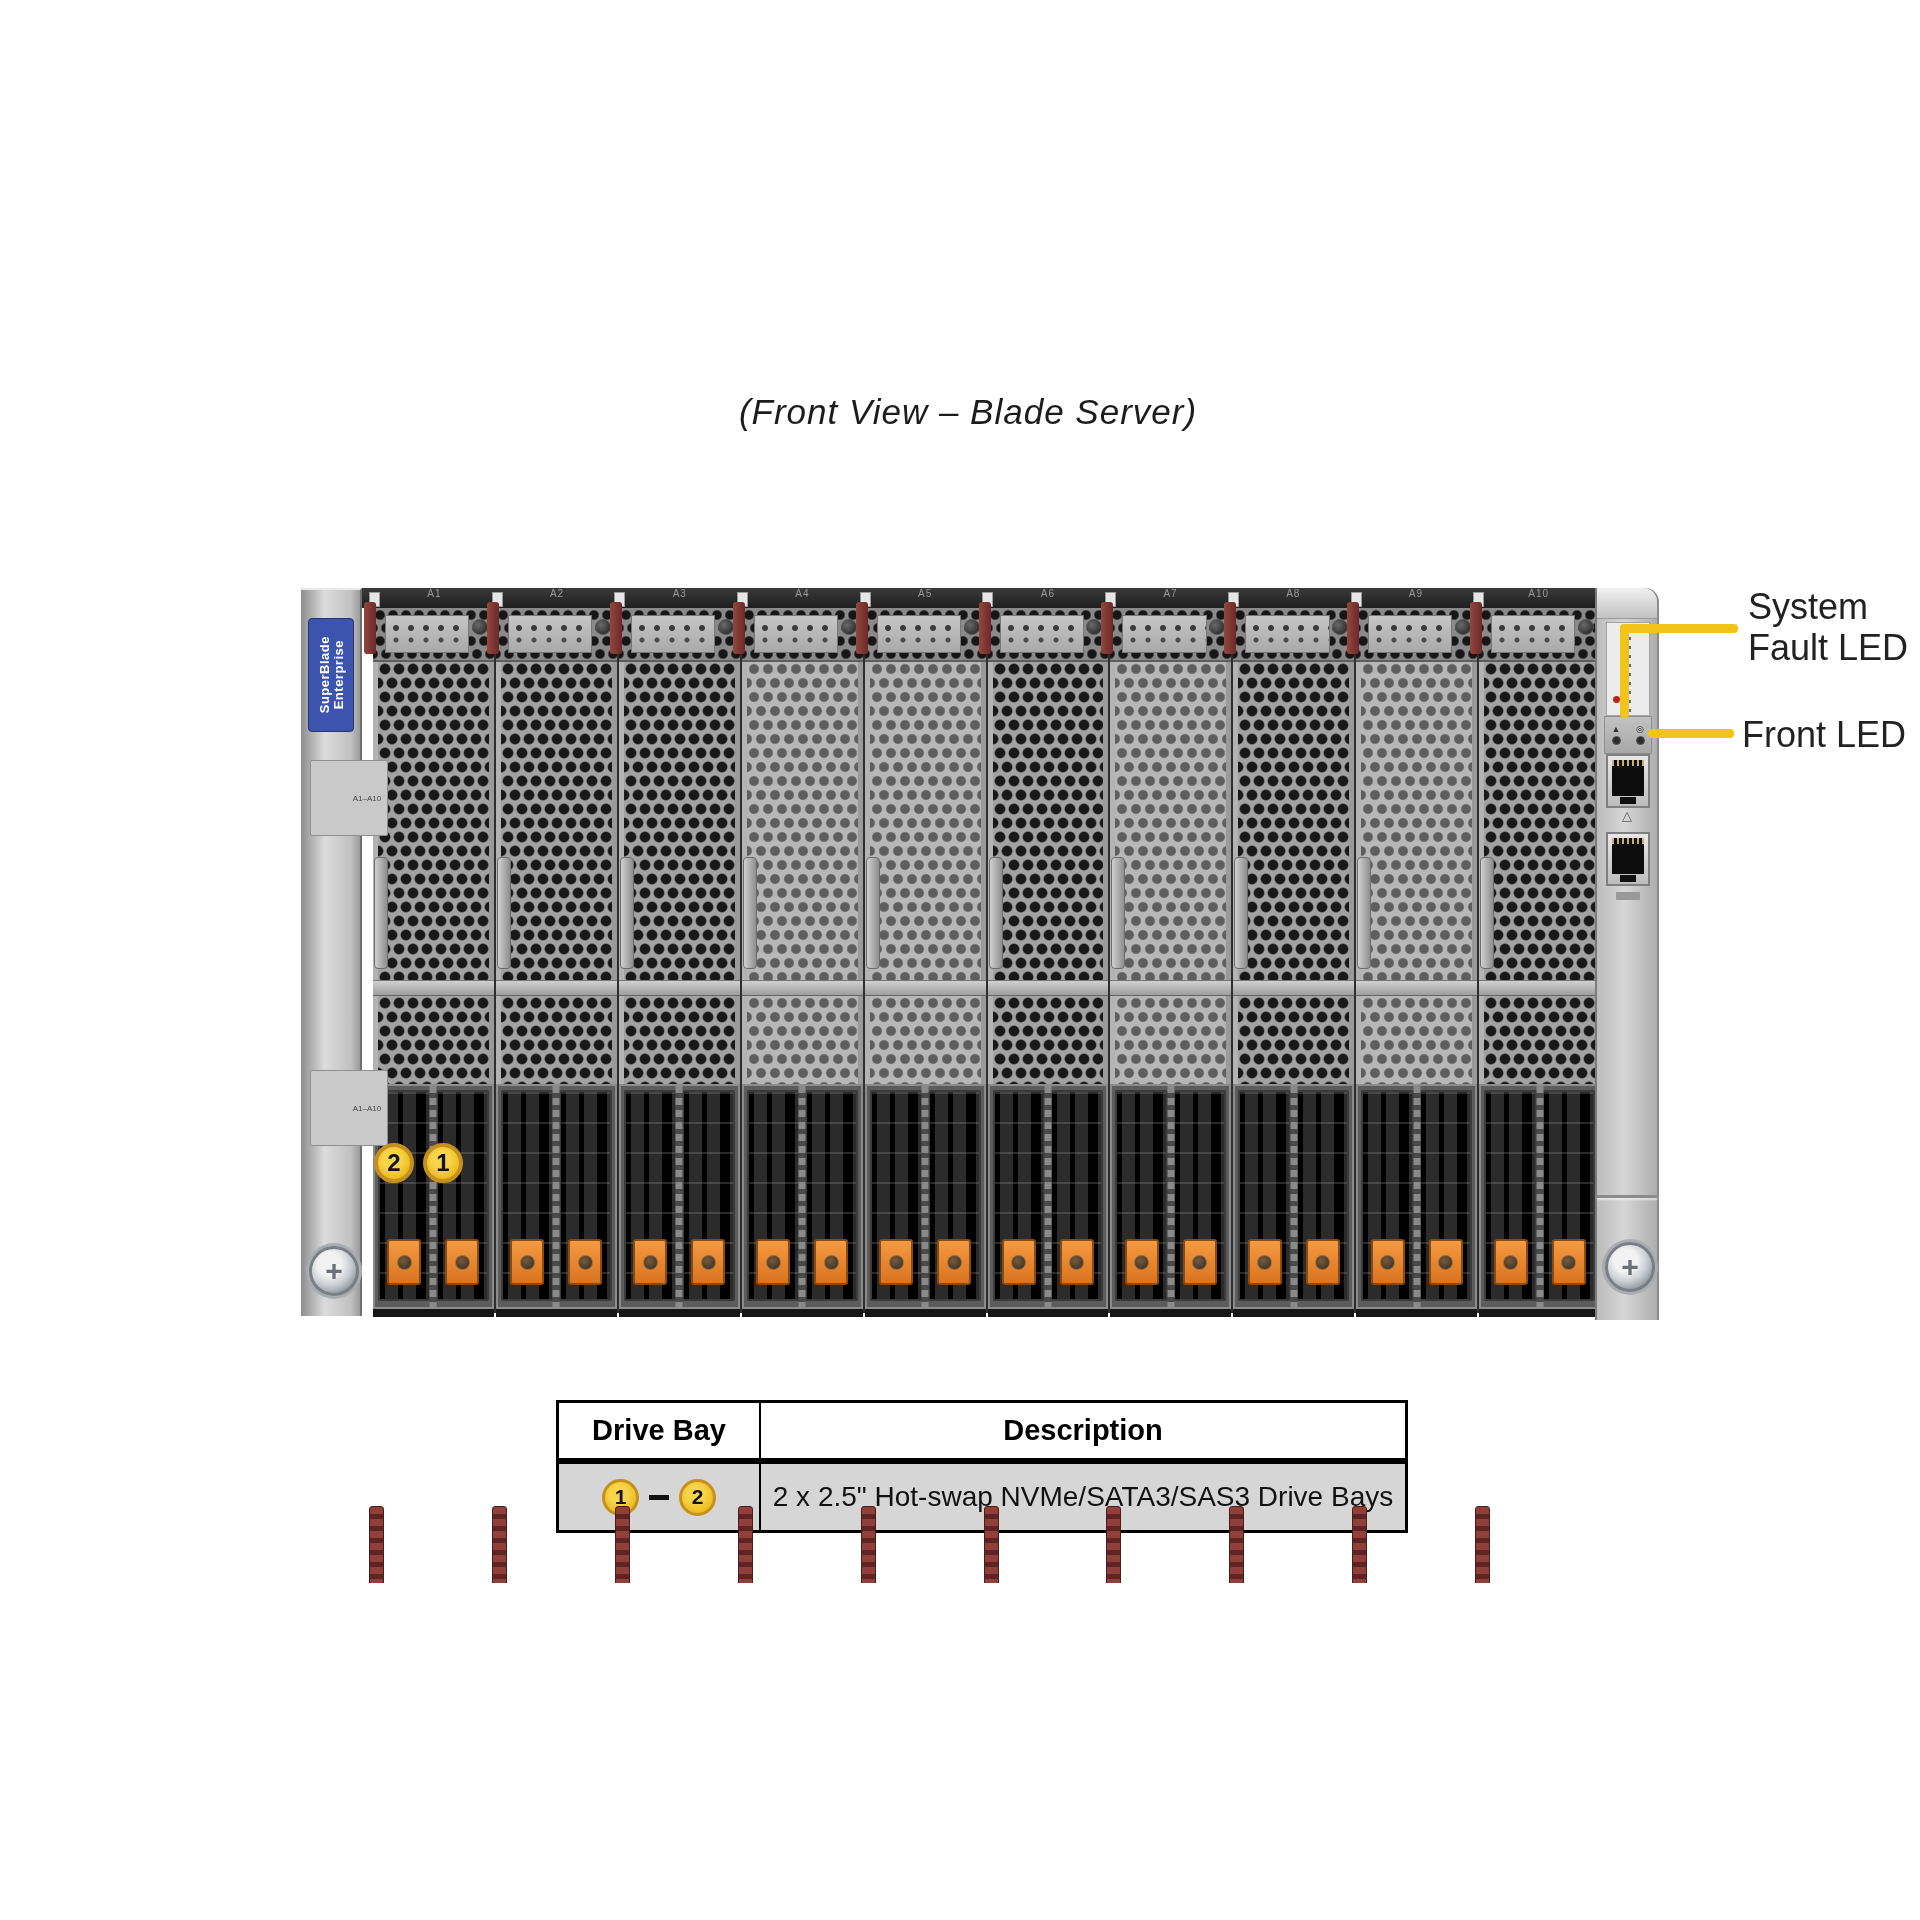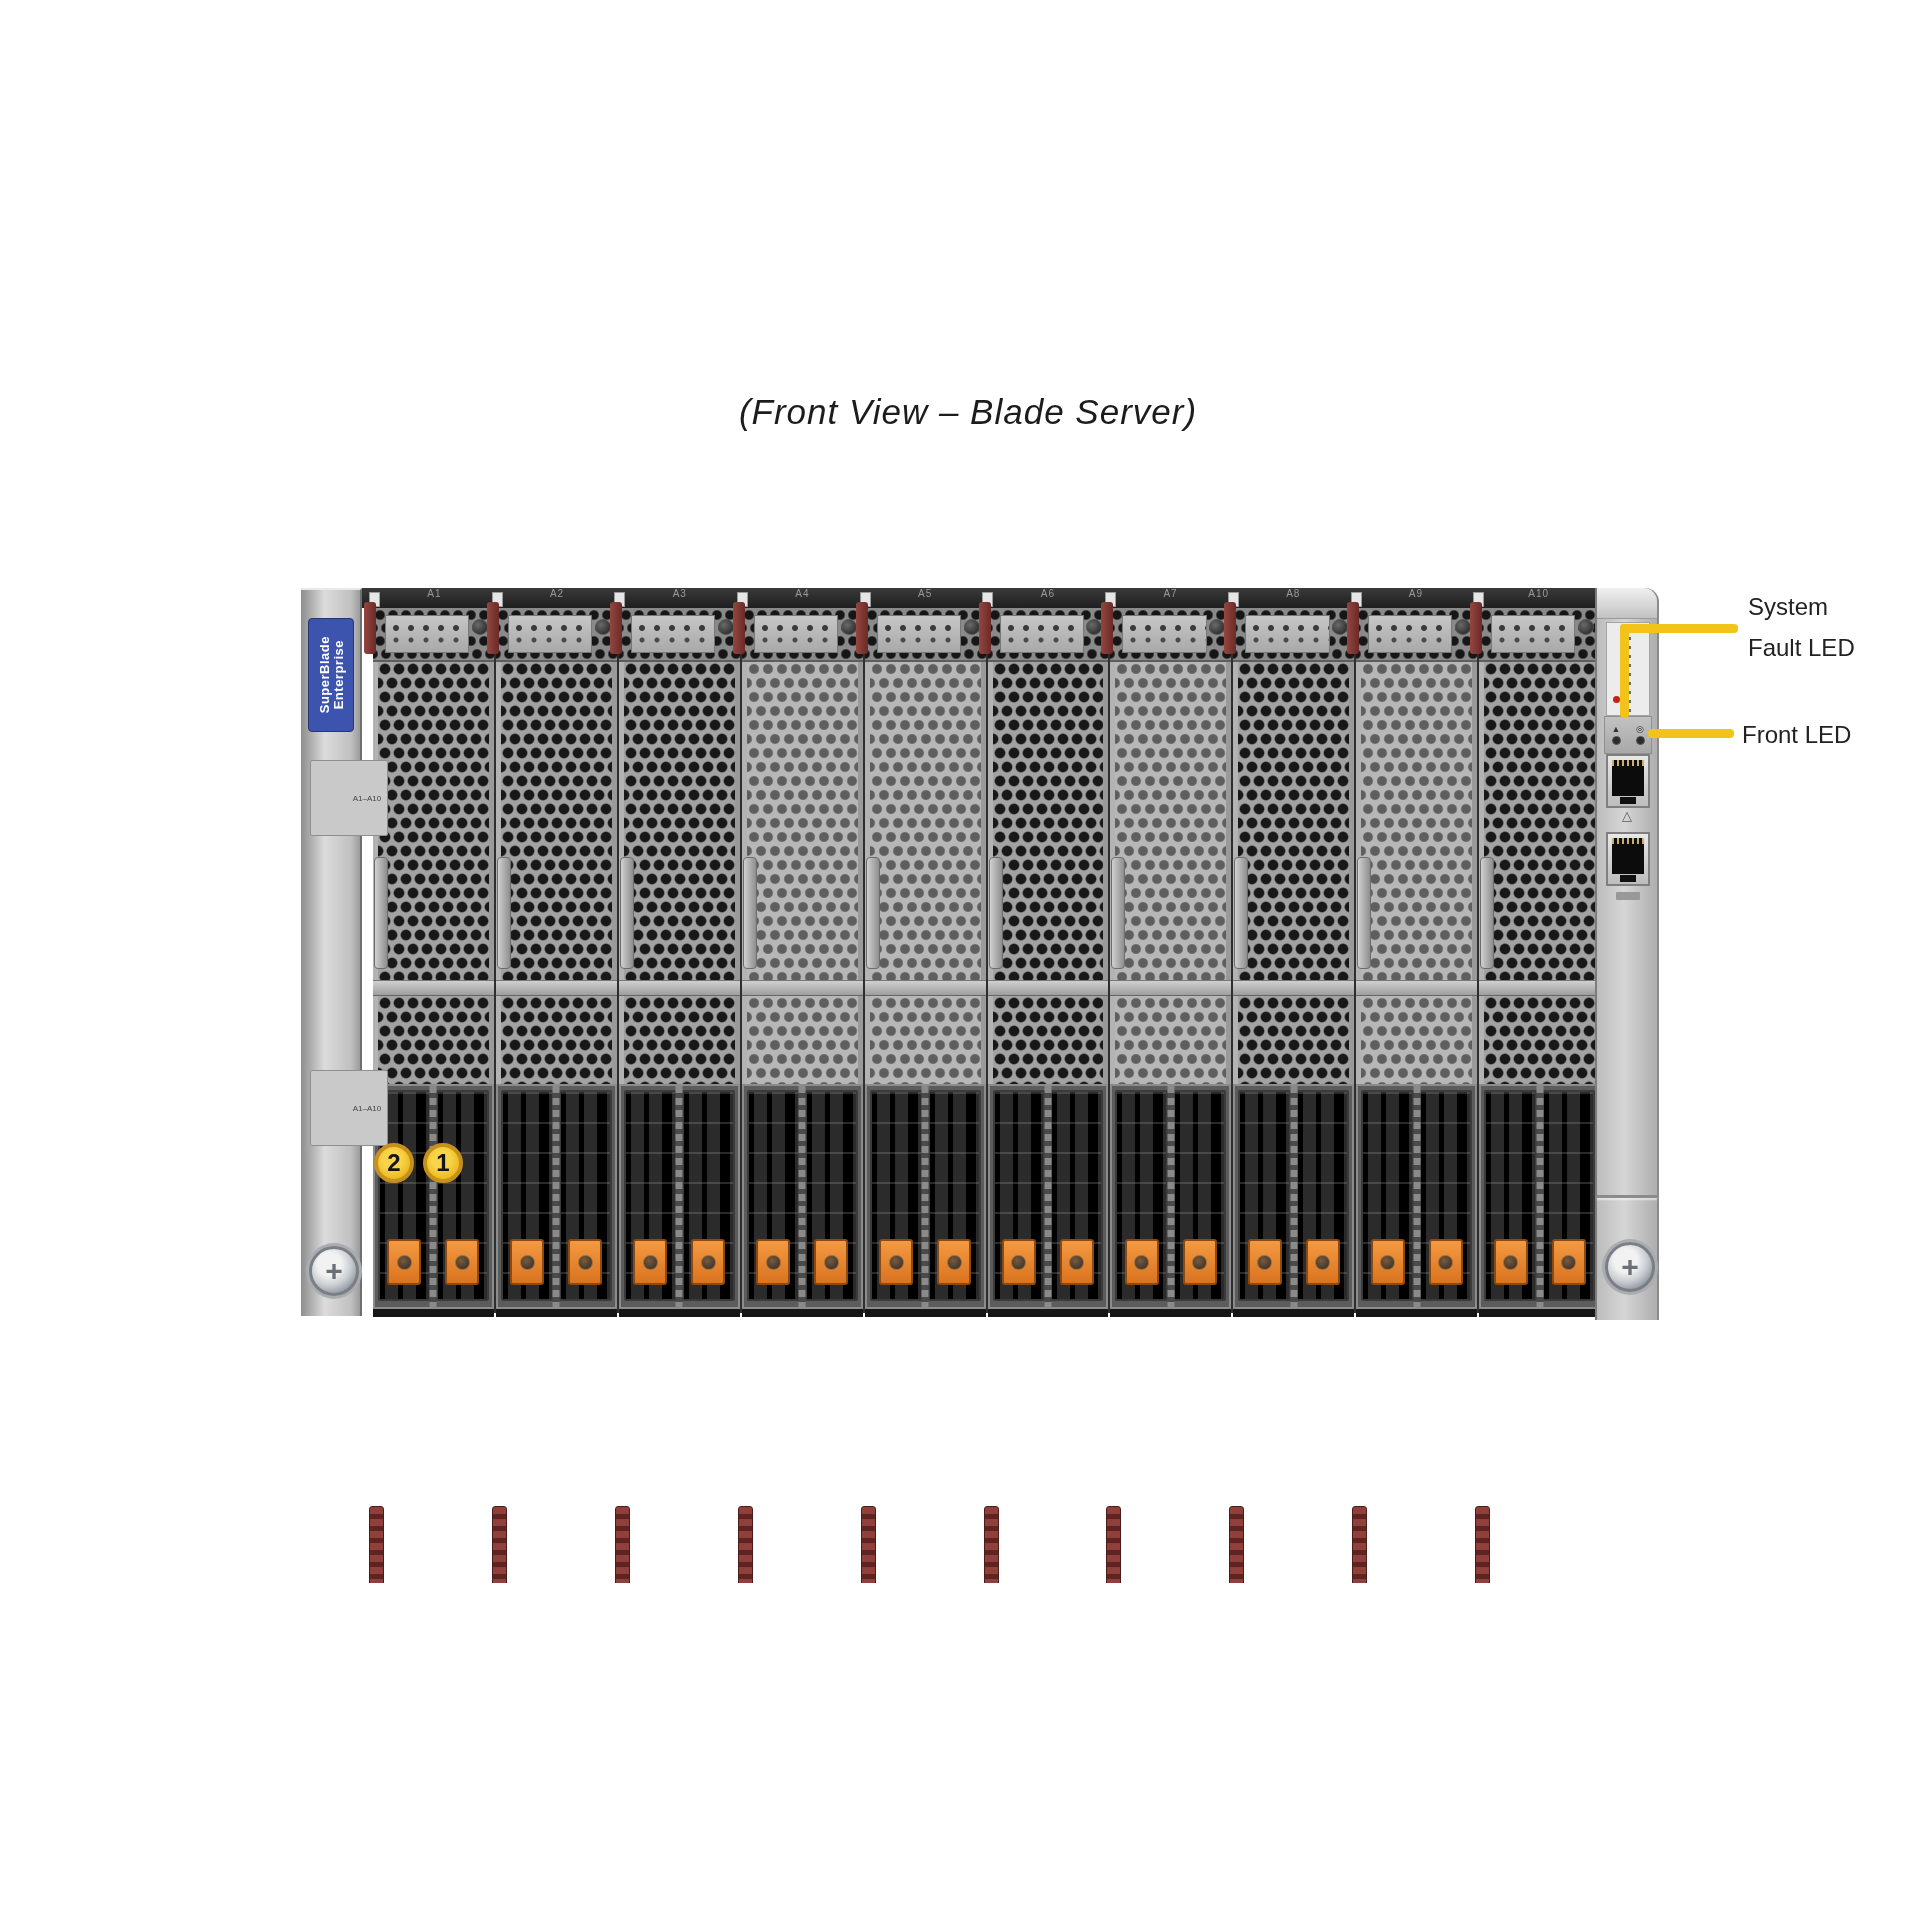--- a/index.html
+++ b/index.html
@@ -125,21 +125,21 @@
   .rj45.port2{top:244px;}
   .tri-icon{position:absolute;left:0;top:220px;width:100%;text-align:center;font-size:13px;color:#5a5a5a;line-height:16px;}
   .ctrl-sublabel{position:absolute;left:19px;top:304px;width:24px;height:8px;background:#999;border-radius:1px;}
   .ctrl-bevel{position:absolute;left:0;top:607px;width:100%;height:3px;background:#8b8b8b;box-shadow:0 2px 2px rgba(255,255,255,.6);}
 
   
   .callout-line{position:absolute;background:#F2C318;z-index:8;}
   .line-fault-h{left:1612px;top:624px;width:118px;height:9px;border-radius:4px;}
   .line-fault-v{left:1612px;top:624px;width:9px;height:94px;border-radius:4px;}
   .line-power-h{left:1640px;top:729px;width:86px;height:9px;border-radius:4px;}
-  .callout-text{position:absolute;font-size:24px;color:#222;line-height:41px;white-space:pre-line;z-index:8;}
+  .callout-text{position:absolute;font-size:36px;color:#222;line-height:41px;white-space:pre-line;z-index:8;}
   .text-fault{left:1740px;top:586px;}
   .text-power{left:1734px;top:714px;}
 
   
   .badge{border-radius:50%;background:radial-gradient(circle at 45% 40%,#f8d44a 0 35%,#ecb91c 75%,#e0a90f 100%);
          border:4px solid #c6901e;color:#141414;font-weight:bold;display:flex;align-items:center;justify-content:center;
          box-sizing:border-box;}
   .badge.on-chassis{position:absolute;width:40px;height:40px;font-size:24px;z-index:7;}
   .badge.b2{left:366px;top:1143px;}
   .badge.b1{left:415px;top:1143px;}
@@ -487,14 +487,34 @@
   <div class="callout-line line-fault-v"></div>
   <div class="callout-line line-fault-h"></div>
   <div class="callout-line line-power-h"></div>
   <div class="callout-text text-fault">System
 Fault LED</div>
   <div class="callout-text text-power">Front LED</div>
 
   <div class="badge on-chassis b2">2</div>
   <div class="badge on-chassis b1">1</div>
 
+  <table class="spec-table">
+    <thead>
+      <tr>
+        <th class="col-bay">Drive Bay</th>
+        <th>Description</th>
+      </tr>
+    </thead>
+    <tbody>
+      <tr>
+        <td>
+          <div class="bay-cell-inner">
+            <span class="badge in-table">1</span>
+            <span class="bay-dash"></span>
+            <span class="badge in-table">2</span>
+          </div>
+        </td>
+        <td>2 x 2.5" Hot-swap NVMe/SATA3/SAS3 Drive Bays</td>
+      </tr>
+    </tbody>
+  </table>
 
 </div>
 
 </body></html>

